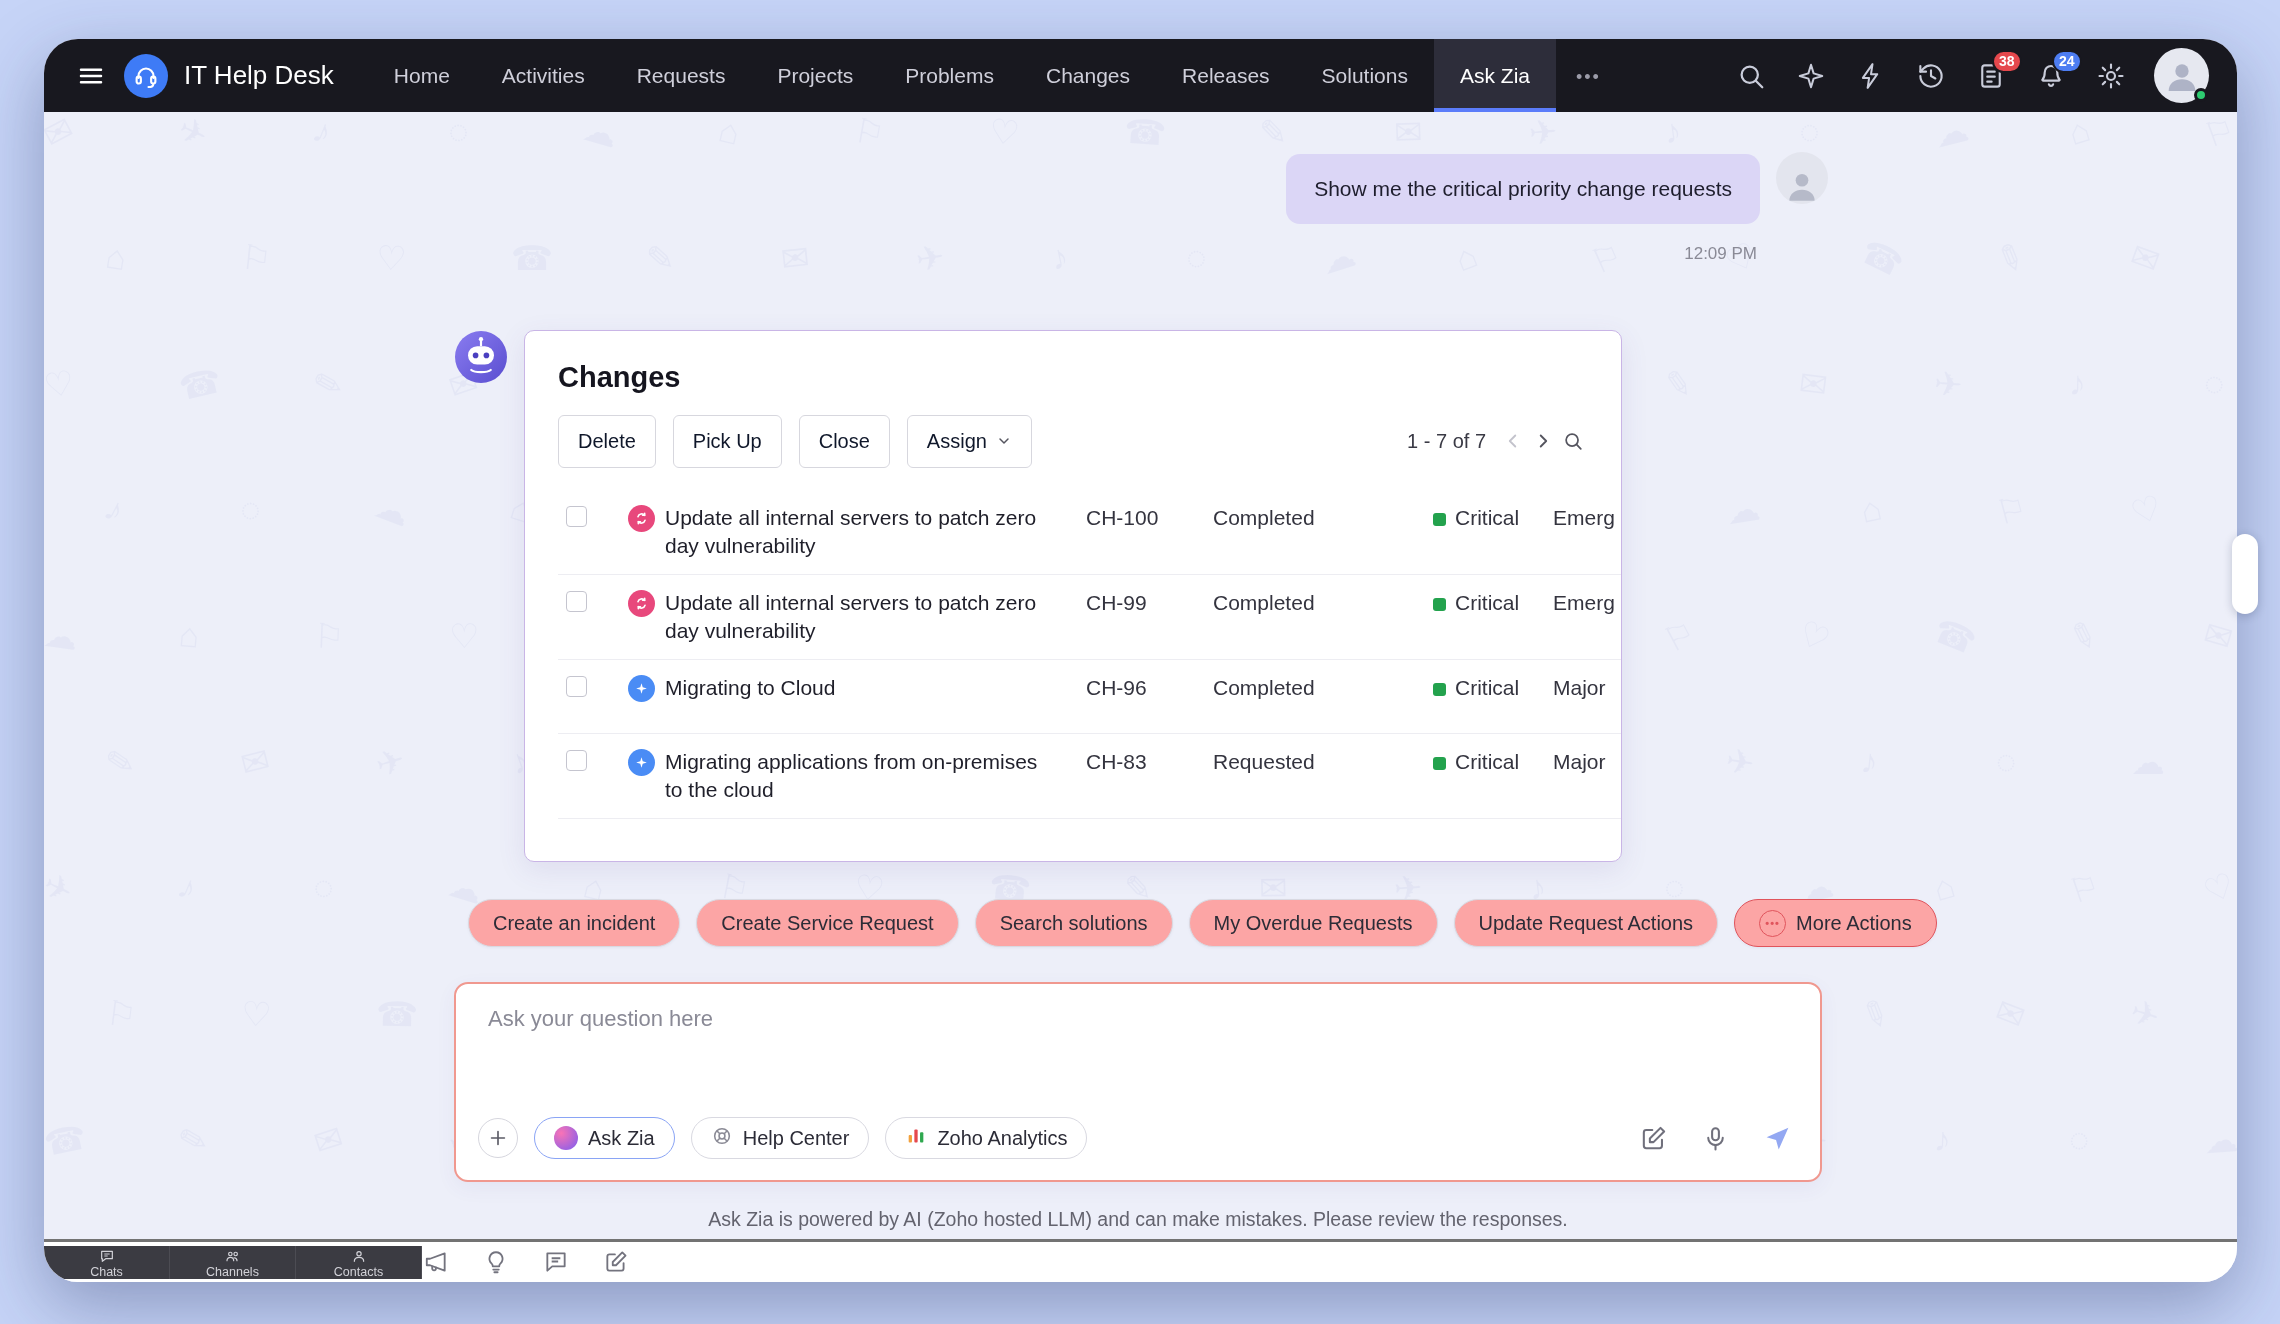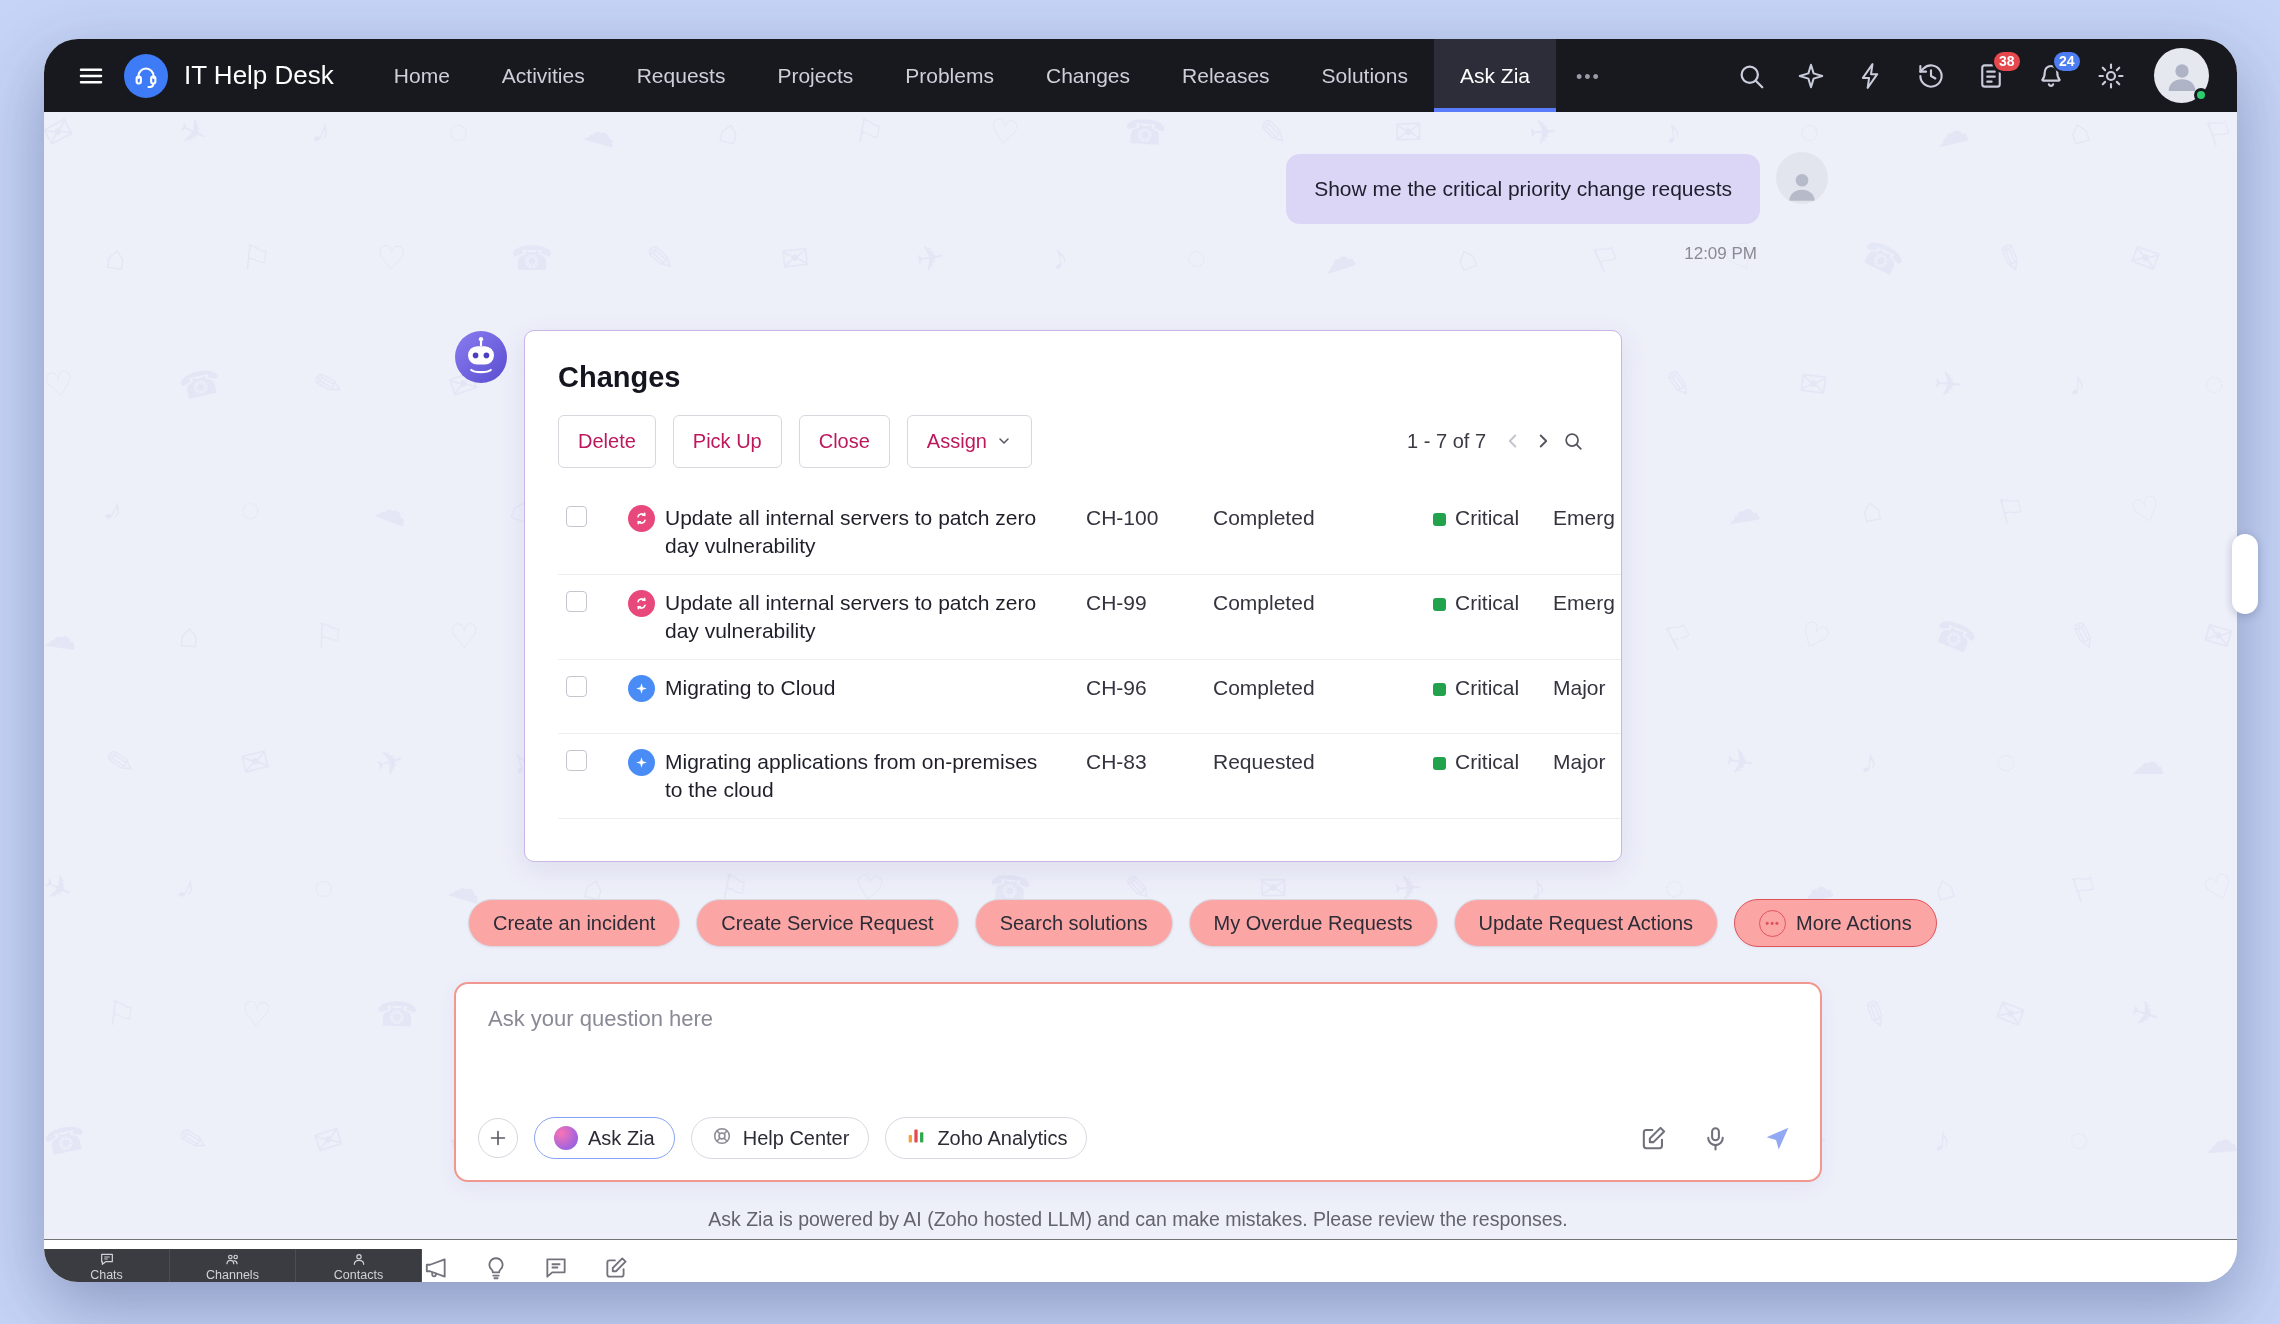--- a/index.html
+++ b/index.html
@@ -87,21 +87,21 @@
   
   .card {
     left: 480px; top: 218px; width: 1098px; height: 532px; background: #fff;
     border: 1.5px solid var(--card-border, #c9b5e6); border-radius: 10px;
     box-shadow: 0 8px 28px rgba(90,70,150,.10); overflow: hidden;
   }
   .card-title { margin: 30px 33px 0; font-size: 29px; font-weight: bold; color: #15151f; }
   .toolbar { margin: 24px 33px 0; display: flex; align-items: center; height: 46px; }
   .tbtn {
     height: 53px; border: 1px solid #d7d7de; border-radius: 6px; padding: 0 19px;
-    font-size: 20px; color: #be185d; background: #fff; margin-right: 17px;
+    font-size: 20px; color: #0f172a; background: #fff; margin-right: 17px;
     display: inline-flex; align-items: center; gap: 9px;
   }
   .tbtn svg { width: 16px; height: 16px; color: #55555f; }
   .tspacer { flex: 1; }
   .pgn { font-size: 20px; color: #3a3a45; margin-right: 12px; white-space: nowrap; }
   .pgbtn { width: 30px; height: 30px; display: flex; align-items: center; justify-content: center; color: #55555f; cursor: pointer; }
   .pgbtn svg { width: 22px; height: 22px; }
   .pgbtn.dis { color: #c3c3cc; }
 
   .table { margin: 26px 0 0 33px; width: 1160px; font-size: 21px; }
@@ -157,21 +157,21 @@
   .zia-ic { width: 24px; height: 24px; border-radius: 50%; background: radial-gradient(circle at 30% 30%, #f973b6, #7b5cf0); }
   .cchip svg { width: 22px; height: 22px; }
   .cspacer { flex: 1; }
   .cicon { width: 34px; height: 34px; color: #70707c; display: flex; align-items: center; justify-content: center; cursor: pointer; margin-left: 12px; }
   .cicon svg { width: 29px; height: 29px; }
   .cicon.send { color: #93a8f2; }
 
   .disclaimer { left: 410px; top: 1096px; width: 1368px; text-align: center; font-size: 19.5px; color: #63636e; }
 
   
-  .bottombar { flex: 0 0 43px; background: #fff; border-top: 1px solid #737373; display: flex; align-items: flex-end; position: relative; z-index: 5; }
+  .bottombar { flex: 0 0 43px; background: #fff; border-top: 3px solid #737373; display: flex; align-items: center; position: relative; z-index: 5; }
   .bbtabs { display: flex; }
   .bbtab {
     width: 126px; background: #3b3b42; color: #d2d2d8; display: flex; flex-direction: column;
     align-items: center; justify-content: center; gap: 1px; cursor: pointer;
     border-right: 1px solid rgba(255,255,255,.09); padding-top: 2px;
   }
   .bbico svg { width: 16px; height: 16px; display: block; }
   .bblabel { font-size: 12.5px; }
   .bbinput { flex: 1; border: none; padding-left: 34px; font-size: 20px; color: #3a3a45; background: transparent; }
   .bbinput::placeholder { color: #9a9aa6; }

